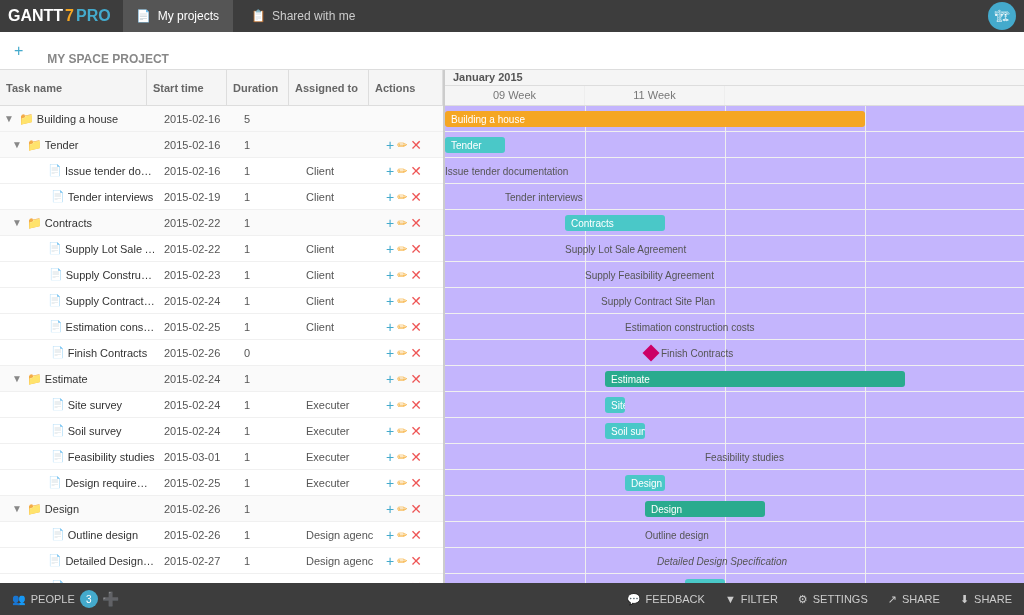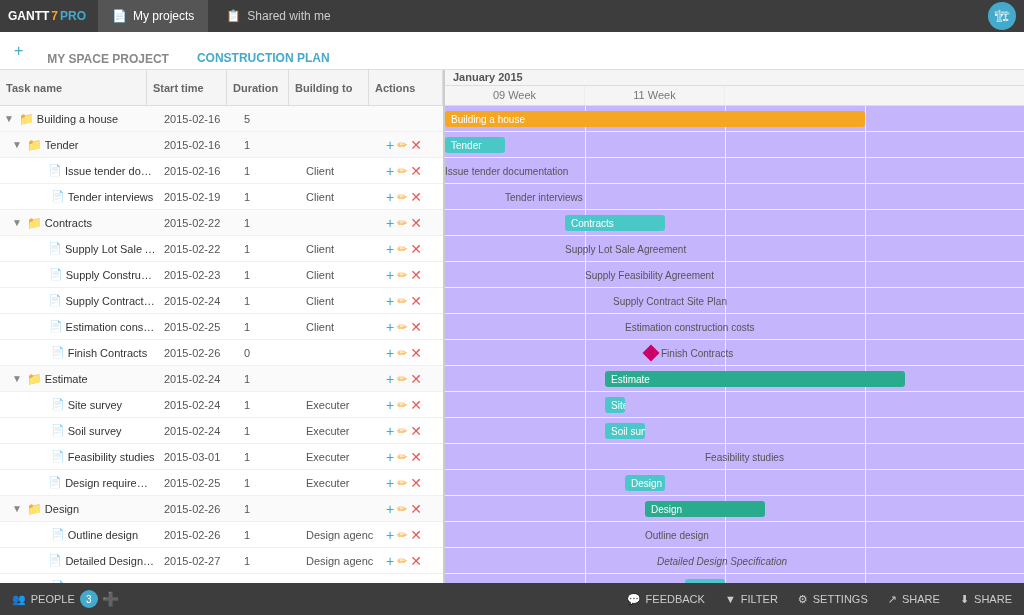--- a/index.html
+++ b/index.html
@@ -1,20 +1,20 @@
 <!DOCTYPE html>
 <html><head>
   <meta charset="utf-8">
   <style>
     * { box-sizing: border-box; margin: 0; padding: 0; }
     body { font-family: Arial, sans-serif; font-size: 12px; background: #f0f0f0; overflow: hidden; width: 1024px; height: 615px; }
 
     
     .top-bar { display: flex; align-items: center; background: #3d3d3d; height: 32px; padding: 0 8px; gap: 4px; }
-    .logo { color: white; font-weight: bold; font-size: 12px; margin-right: 8px; display: flex; align-items: center; gap: 2px; }
+    .logo { color: white; font-weight: bold; font-size: 16px; margin-right: 8px; display: flex; align-items: center; gap: 2px; }
     .tab-btn { display: flex; align-items: center; gap: 6px; padding: 0 14px; height: 32px; color: #ccc; font-size: 12px; cursor: pointer; border: none; background: transparent; }
     .tab-btn.active { background: #555; color: white; }
     .spacer { flex: 1; }
     .avatar-icon { width: 28px; height: 28px; background: #4ac; border-radius: 50%; display: flex; align-items: center; justify-content: center; color: white; font-size: 12px; }
 
     
     .nav-bar { display: flex; align-items: center; background: white; height: 38px; padding: 0 14px; border-bottom: 1px solid #ddd; gap: 20px; }
     .nav-plus { color: #4ac; font-size: 16px; cursor: pointer; }
     .nav-item { color: #888; font-size: 12px; font-weight: bold; padding: 0 4px; height: 38px; display: flex; align-items: center; cursor: pointer; margin-top: 17px; }
     .nav-item.active { color: #4ac; border-bottom: 2px solid #4ac; }
@@ -104,32 +104,31 @@
     <span>📋</span>
     <span>Shared with me</span>
   </button>
   <div class="spacer"></div>
   <div class="avatar-icon">🏗</div>
 </div>
 
 <div class="nav-bar">
   <span class="nav-plus">+</span>
   <span class="nav-item">MY SPACE PROJECT</span>
-  <span class="nav-item active">CONSTRUCTION PLAN</span>
 </div>
 
 <div class="main">
   <div class="content-area">
 
     <div class="left-table">
       <div class="table-header">
         <div class="th th-name">Task name</div>
         <div class="th th-start">Start time</div>
         <div class="th th-dur">Duration</div>
-        <div class="th th-assign">Building to</div>
+        <div class="th th-assign">Assigned to</div>
         <div class="th th-actions">Actions</div>
       </div>
       <div class="table-body" id="task-table-body">
 
       <div class="row group">
     <div class="cell cell-name ">
       <span class="collapse-icon">▼</span>
                    <span class="folder-icon">📁</span>
       <span style="overflow:hidden;text-overflow:ellipsis;white-space:nowrap;">Building a house</span>
     </div>
@@ -464,21 +463,21 @@
             <div class="gantt-row" style="min-width: 560px;">
               <div class="grid-line" style="left: 140px;"></div>
               <div class="grid-line" style="left: 280px;"></div>
               <div class="grid-line" style="left: 420px;"></div>
               <span class="bar-label" style="left: 140px;">Supply Feasibility Agreement</span>
             </div>
             <div class="gantt-row" style="min-width: 560px;">
               <div class="grid-line" style="left: 140px;"></div>
               <div class="grid-line" style="left: 280px;"></div>
               <div class="grid-line" style="left: 420px;"></div>
-              <span class="bar-label" style="left: 168px;">Supply Contract Site Plan</span>
+              <span class="bar-label" style="left: 156px;">Supply Contract Site Plan</span>
             </div>
             <div class="gantt-row" style="min-width: 560px;">
               <div class="grid-line" style="left: 140px;"></div>
               <div class="grid-line" style="left: 280px;"></div>
               <div class="grid-line" style="left: 420px;"></div>
               <span class="bar-label" style="left: 180px;">Estimation construction costs</span>
             </div>
             <div class="gantt-row" style="min-width: 560px;">
               <div class="grid-line" style="left: 140px;"></div>
               <div class="grid-line" style="left: 280px;"></div>

